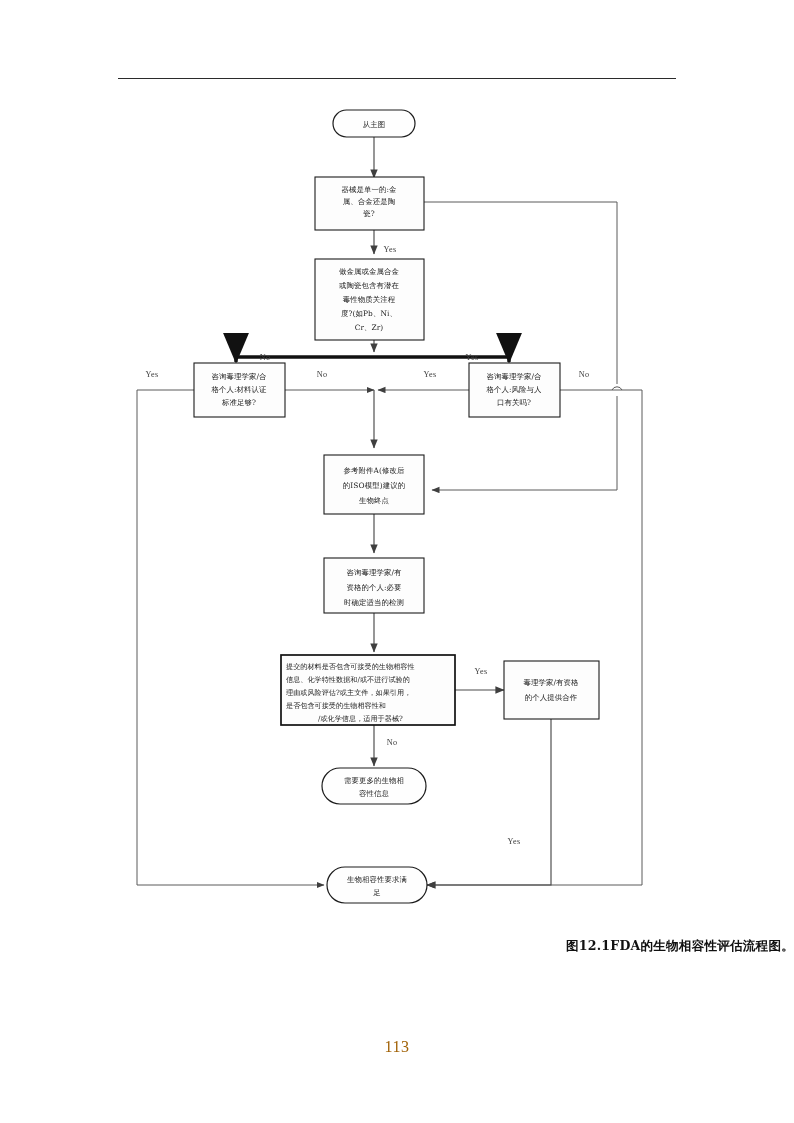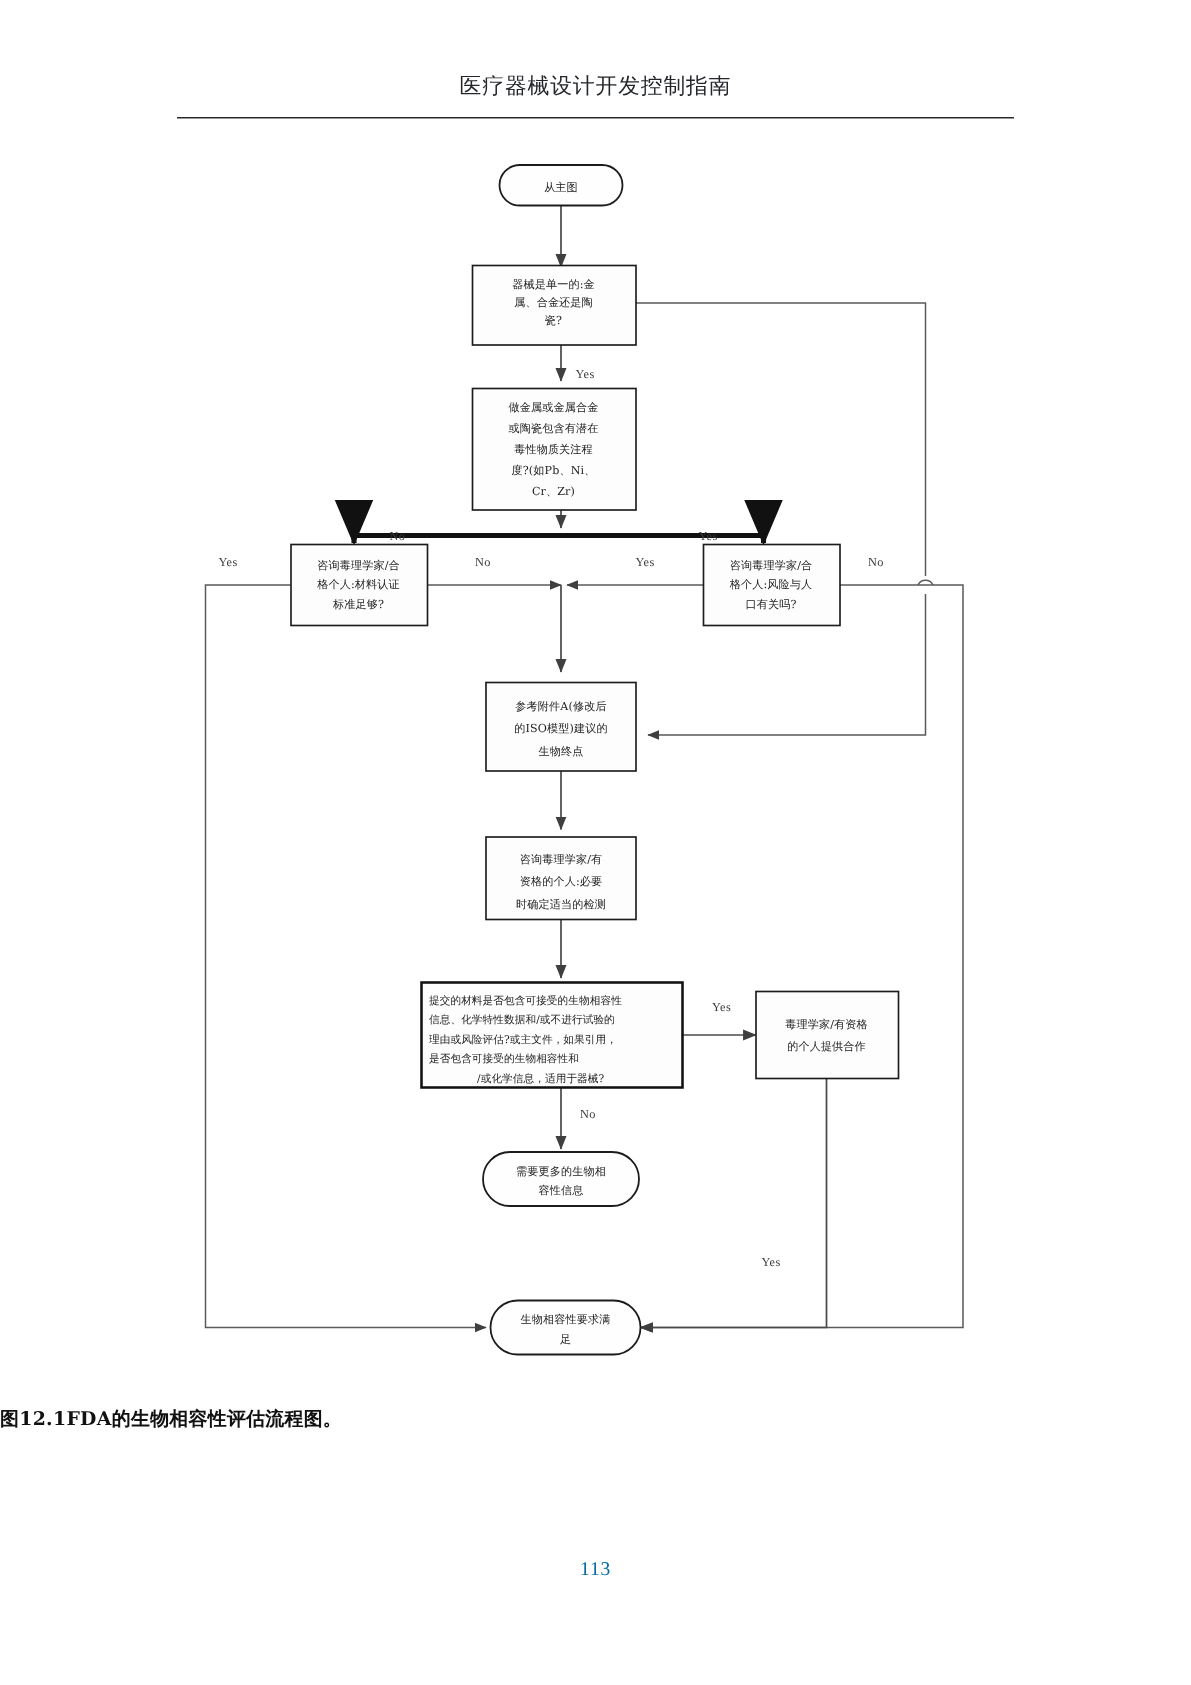--- a/index.html
+++ b/index.html
@@ -120,49 +120,46 @@
     text-anchor: middle;
     letter-spacing: 0.3px;
   }
 
   
   .caption {
     position: absolute;
     left: 0;
     top: 938px;
     width: 794px;
-    text-align: left;
+    text-align: right;
     font-family: "DejaVu Serif", "Liberation Serif", serif;
     font-size: 12.6px;
     font-weight: bold;
     color: #111111;
     letter-spacing: 0.2px;
   }
 
   
   .folio {
     position: absolute;
     left: 0;
     top: 1038px;
     width: 794px;
     text-align: center;
     font-family: "Liberation Serif", serif;
-    font-size: 13px;
-    color: #0369a1;
+    font-size: 16px;
+    color: #a16207;
     letter-spacing: 0.5px;
   }
 </style>
 </head>
 <body>
 
 <div class="page">
 
-  <div class="header">
-    <div class="header-title">医疗器械设计开发控制指南</div>
-  </div>
   <div class="header-rule"></div>
 
   <div class="figure">
     <svg width="794" height="820" viewBox="0 0 794 820" xmlns="http://www.w3.org/2000/svg">
       <defs>
         <marker id="ah" markerWidth="9" markerHeight="9" refX="7.5" refY="3.2" orient="auto">
           <path d="M0,0 L8,3.2 L0,6.4 z" class="arrow-head"></path>
         </marker>
         <marker id="ahd" markerWidth="11" markerHeight="11" refX="8.5" refY="3.8" orient="auto">
           <path d="M0,0 L9,3.8 L0,7.6 z" class="arrow-head-dark"></path>

